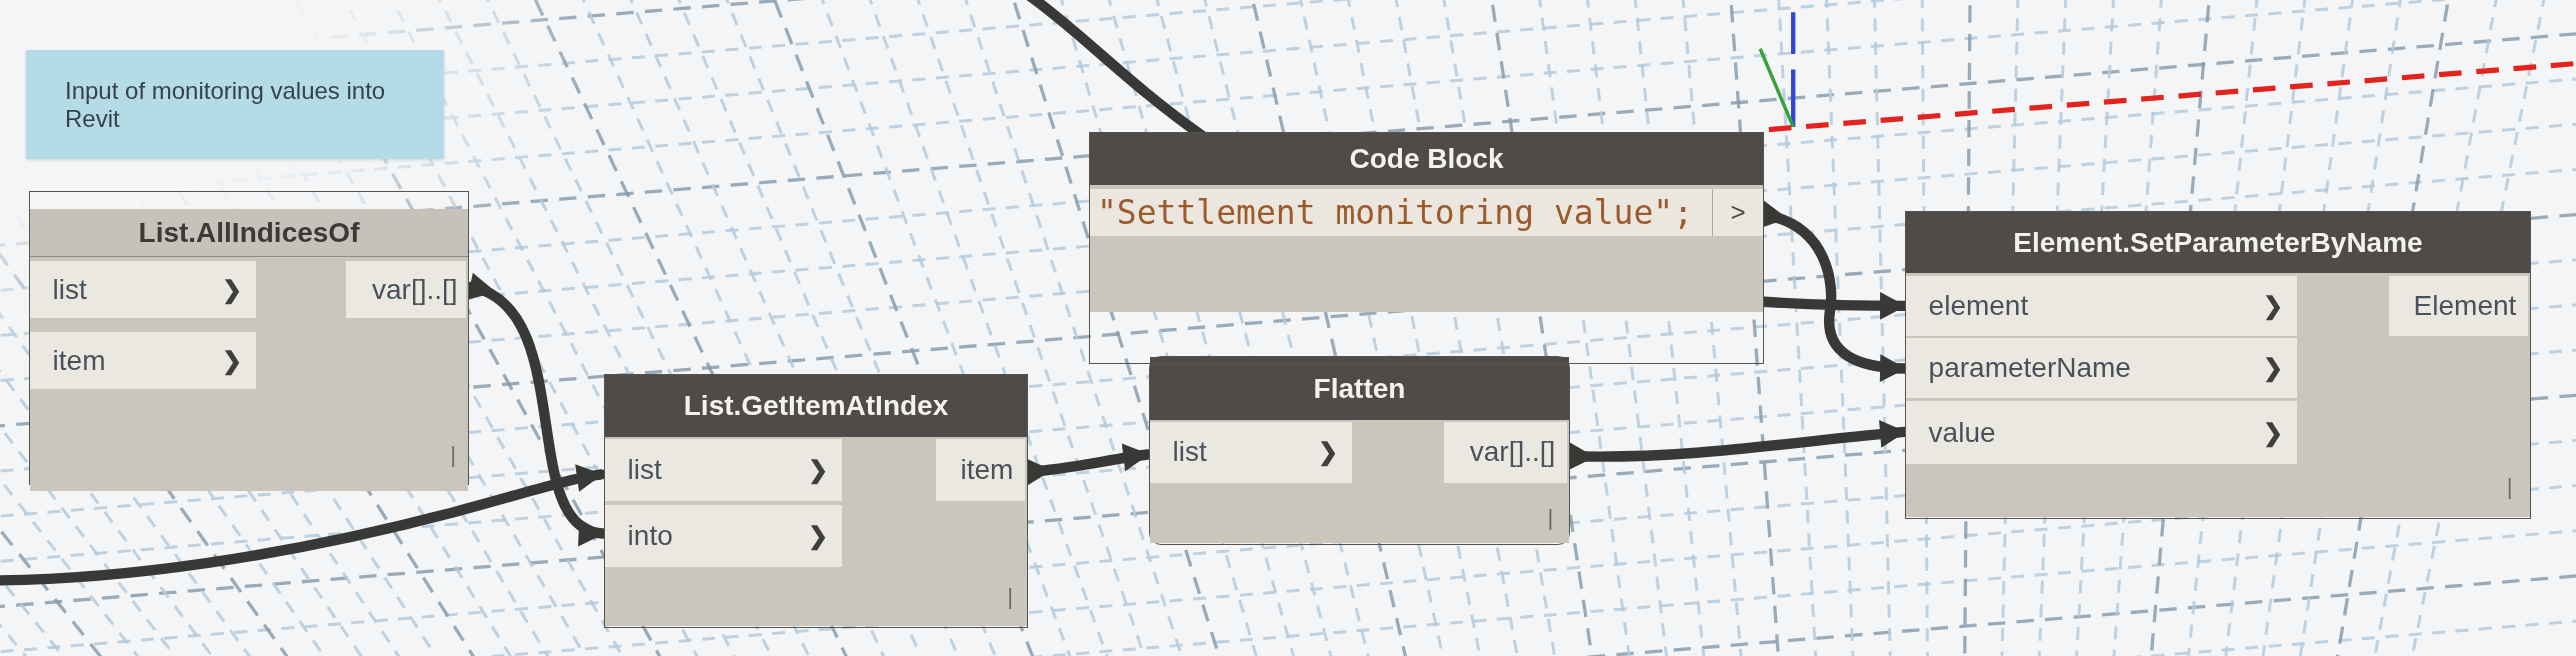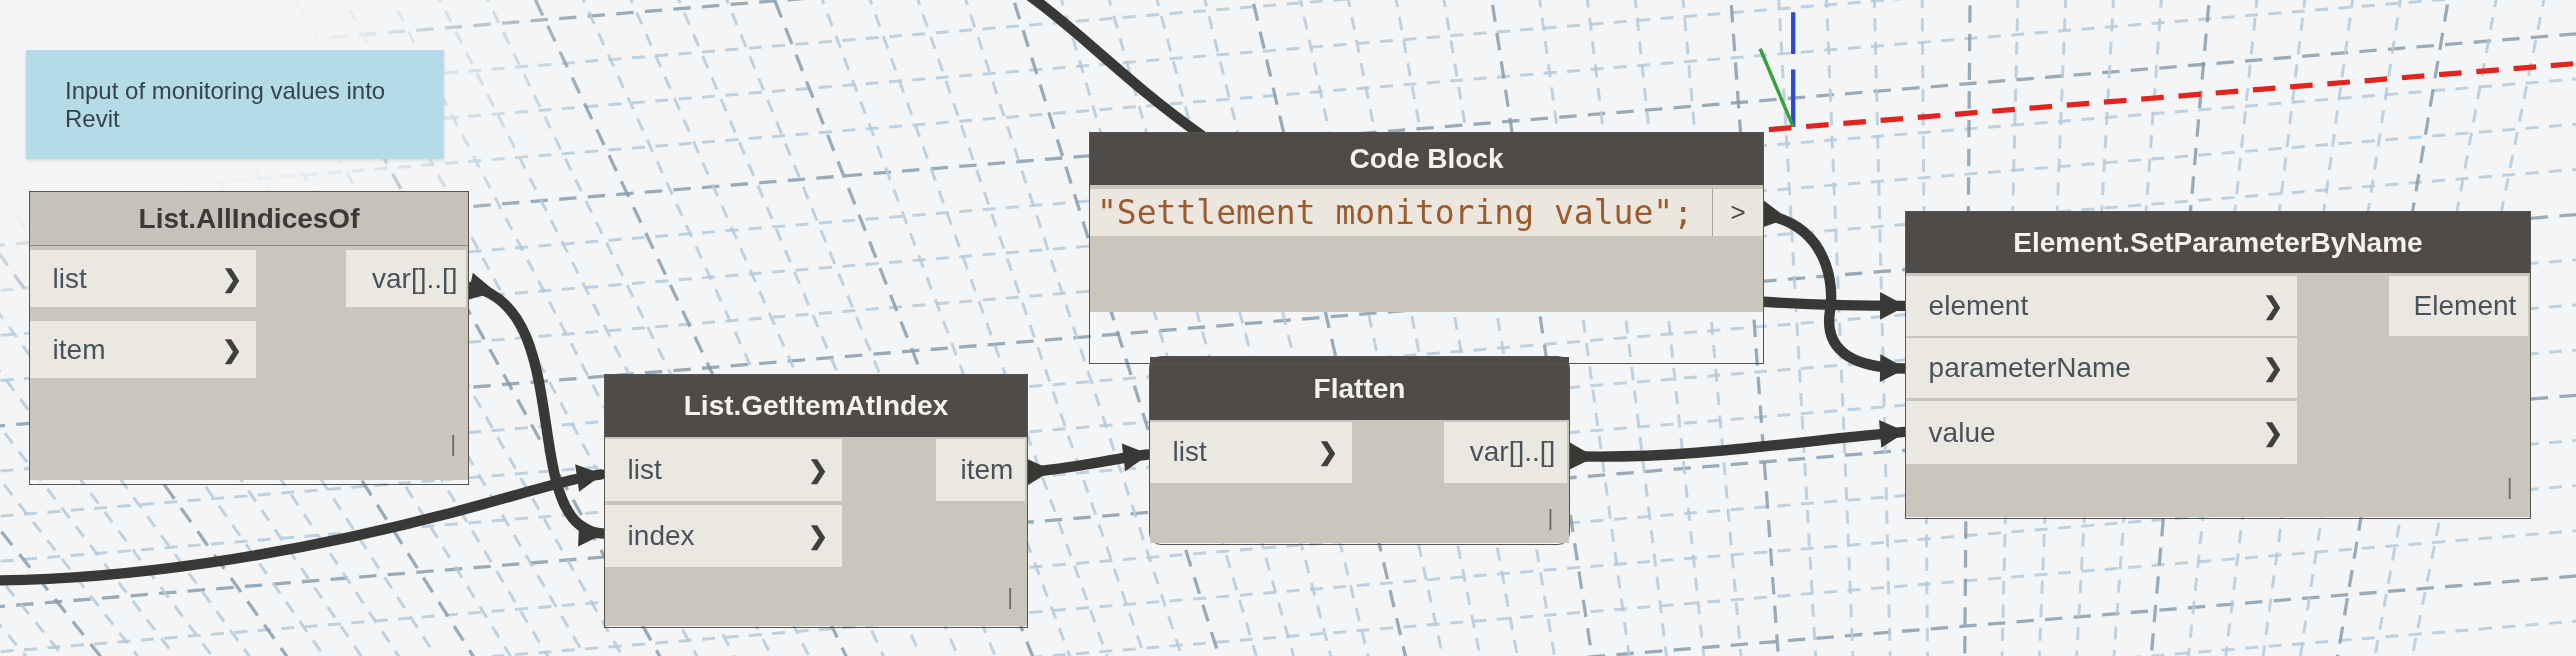--- a/index.html
+++ b/index.html
@@ -30,21 +30,21 @@
   .nbody{position:relative;background:#cac6bc;width:100%;}
   .prow{position:absolute;left:0;background:#ebe8e1;display:flex;align-items:center;
         justify-content:space-between;padding:0 14px 0 22.6px;box-sizing:border-box;
         font-size:28px;color:#49525b;}
   .chev{font-weight:bold;color:#3f3f3d;font-size:24px;}
   .pout{position:absolute;right:1.7px;background:#ebe8e1;display:flex;align-items:center;
         justify-content:flex-end;padding-right:12px;box-sizing:border-box;font-size:28px;color:#49525b;}
   .lacing{position:absolute;font-size:22.6px;color:#6b6b66;}
 
   #n1{left:29px;top:191px;width:440px;height:294px;}
-  #n1 .nheader{height:54px;}
+  #n1 .nheader{height:48px;margin-top:17px;}
   #n1 .nbody{height:234px;}
   #n1 .prow{width:226px;}
   #n1 .r0{top:4.3px;height:57px;}
   #n1 .r1{top:75px;height:57px;}
   #n1 .pout{top:4.3px;height:57px;width:120px;padding-right:8.7px;}
   #n1 .lacing{right:12px;bottom:22.6px;}
 
   #n2{left:604px;top:374px;width:424px;height:254px;}
   #n2 .nheader{height:62px;}
   #n2 .nbody{height:189px;}
@@ -221,21 +221,21 @@
   </div>
 
   <div class="node" id="n2">
     <div class="nheader">List.GetItemAtIndex</div>
     <div class="nbody">
       <div class="prow r0">
         <span>list</span>
         <span class="chev">❯</span>
       </div>
       <div class="prow r1">
-        <span>index</span>
+        <span>into</span>
         <span class="chev">❯</span>
       </div>
       <div class="pout">
         <span>item</span>
       </div>
       <div class="lacing">|</div>
     </div>
   </div>
 
   <div class="node" id="n3">

